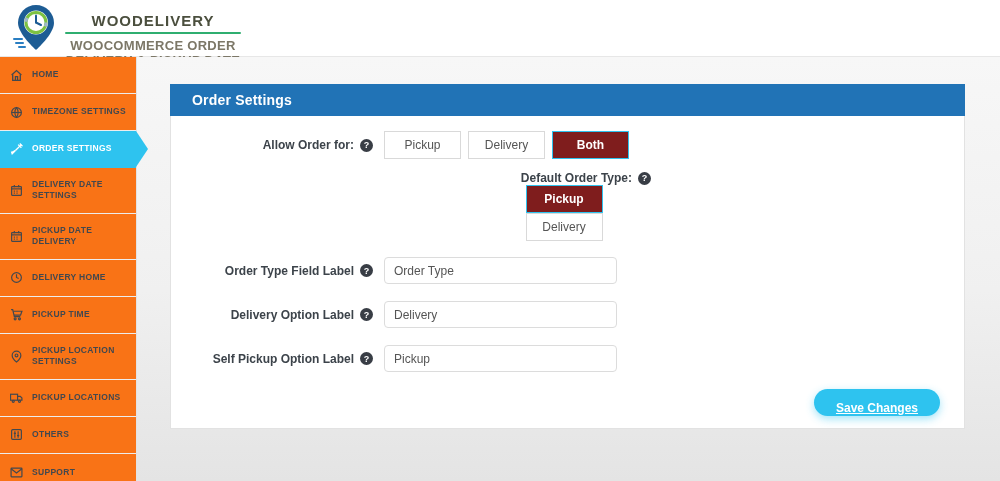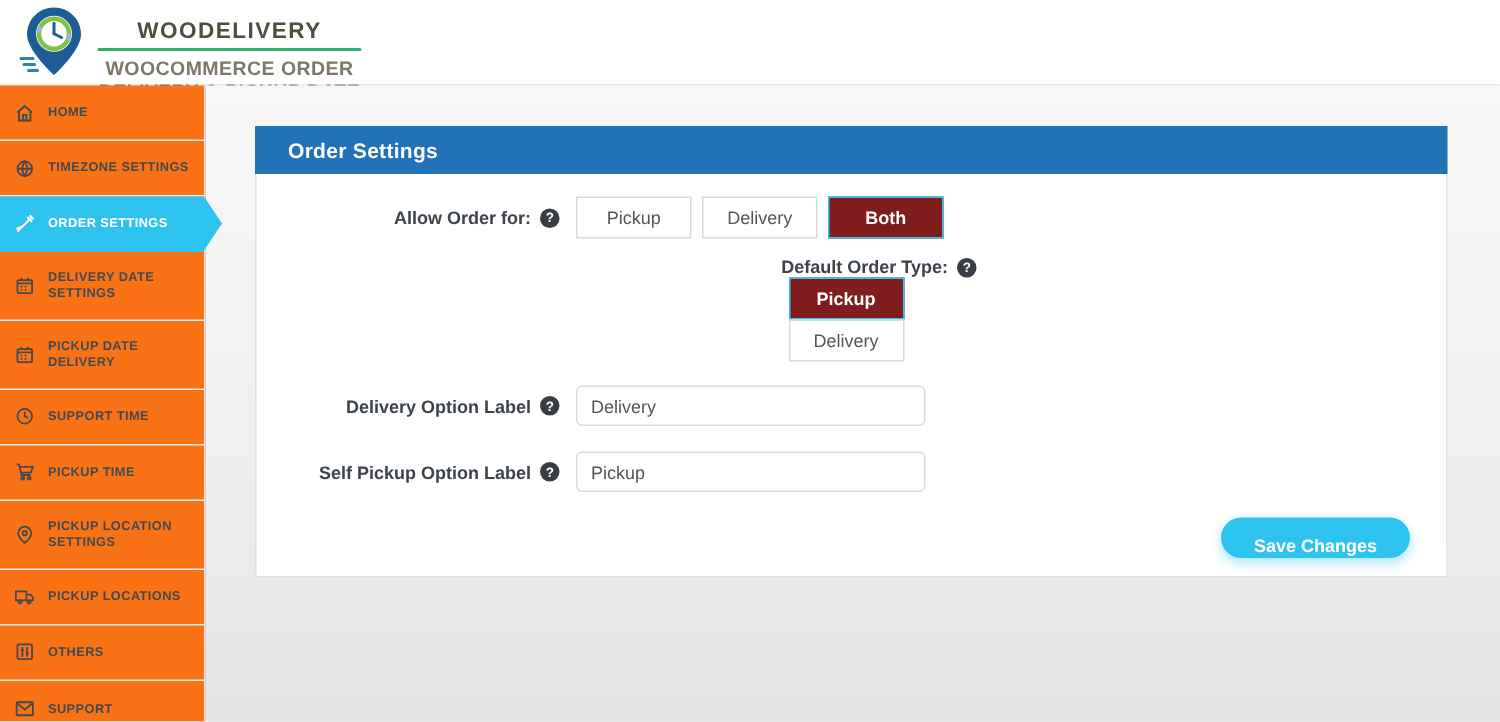--- a/index.html
+++ b/index.html
@@ -92,20 +92,21 @@
     width:233px; height:27px; border:1px solid #dcdcdc; border-radius:4px;
     padding:0 9px; font-size:12px; color:#555;
     font-family:"Liberation Sans",sans-serif; outline:none;
   }
   .save-row { display:flex; justify-content:flex-end; margin-top:12px; }
   .save-btn {
     background:#2ec3ef; color:#fff; border:none; border-radius:14px;
     height:27px; padding:12px 22px; font-size:12px; font-weight:bold; cursor:pointer;
     box-shadow:0 3px 8px rgba(46,195,239,.45);
     font-family:"Liberation Sans",sans-serif;
+    text-decoration:underline;
   }
 </style>
 </head>
 <body>
 
 <div class="topbar">
   <div class="logo-wrap">
     <svg width="46" height="48" viewBox="0 0 46 48">
       <path d="M24 1 C34 1 42 9 42 19 C42 30 24 46 24 46 C24 46 6 30 6 19 C6 9 14 1 24 1 Z" fill="#1d5c94"></path>
       <circle cx="24" cy="18.5" r="12" fill="#ffffff"></circle>
@@ -189,21 +190,21 @@
       <span>PICKUP DATE DELIVERY</span>
     </div>
 
     <div class="side-item">
       <span class="s-icon">
         <svg width="13" height="13" viewBox="0 0 24 24" fill="none" stroke-width="2.2">
           <circle cx="12" cy="12" r="9"></circle>
             <path d="M12 6 V12 L16 14"></path>
         </svg>
       </span>
-      <span>SUPPORT TIME</span>
+      <span>DELIVERY HOME</span>
     </div>
 
     <div class="side-item">
       <span class="s-icon">
         <svg width="13" height="13" viewBox="0 0 24 24" fill="none" stroke-width="2.2">
           <path d="M2 3 H5 L8 16 H19"></path>
             <path d="M6 6 H22 L19.5 13 H7.5"></path>
             <circle cx="9.5" cy="20" r="1.8"></circle>
             <circle cx="17.5" cy="20" r="1.8"></circle>
         </svg>
@@ -275,20 +276,27 @@
 
         <div class="form-row row-default">
           <div class="row-label">
             <span class="lbl">Default Order Type:</span>
             <span class="help-icon"></span>
           </div>
           <button class="seg-btn selected">Pickup</button>
           <button class="seg-btn">Delivery</button>
         </div>
 
+        <div class="form-row row-input">
+          <div class="row-label">
+            <span class="lbl">Order Type Field Label</span>
+            <span class="help-icon"></span>
+          </div>
+          <input class="text-input" type="text" value="Order Type" style="">
+        </div>
 
         <div class="form-row row-input">
           <div class="row-label">
             <span class="lbl">Delivery Option Label</span>
             <span class="help-icon"></span>
           </div>
           <input class="text-input" type="text" value="Delivery" style="">
         </div>
 
         <div class="form-row row-input">

